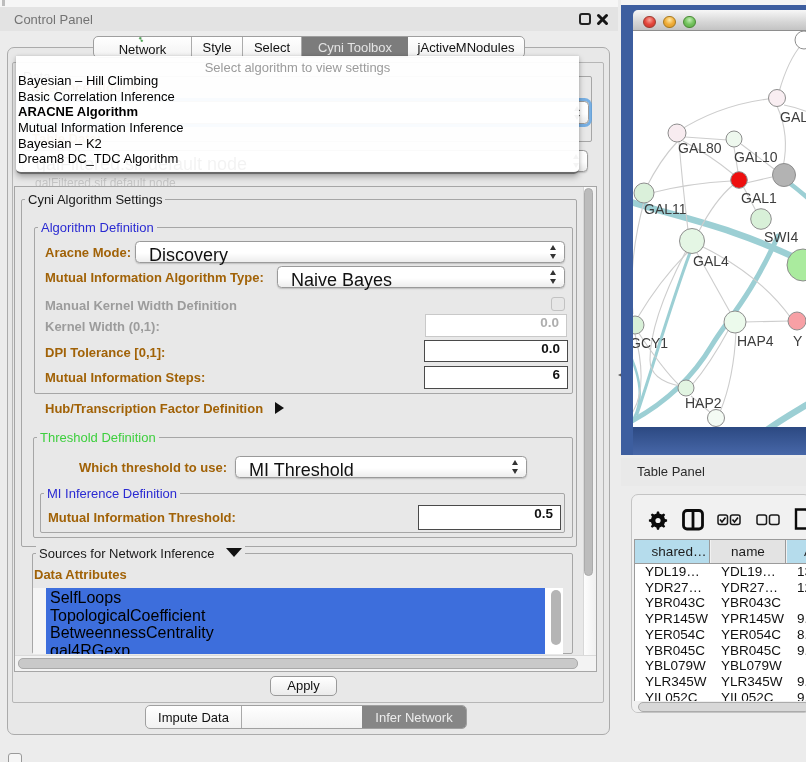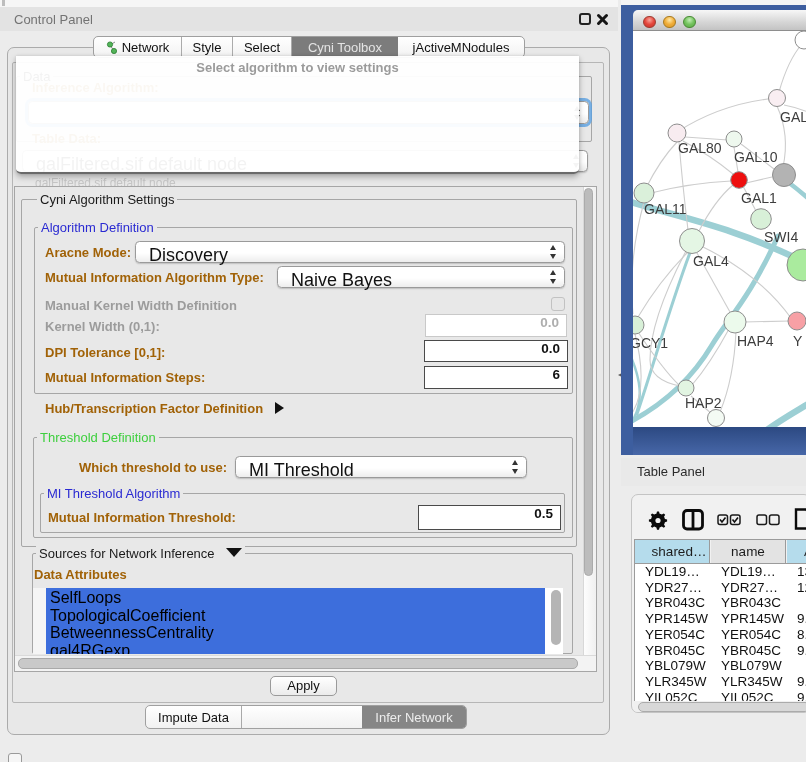--- a/index.html
+++ b/index.html
@@ -28,21 +28,21 @@
       <g stroke="#151515" stroke-width="3" stroke-linecap="round">
         <line x1="2.5" y1="2.5" x2="10.5" y2="10.5"></line>
         <line x1="10.5" y1="2.5" x2="2.5" y2="10.5"></line>
       </g>
     </svg>
 </div>
 
 <div class="abs" id="tabpane" style="left:7px;top:47px;width:603px;height:688px;background:#e8e8e8;border:1px solid #ababab;border-radius:7px;"></div>
 
 <div class="abs" id="toptabs" style="left:93px;top:36px;width:432px;height:22px;border:1px solid #9f9f9f;border-radius:5px;background:linear-gradient(#ffffff,#f2f2f2);display:flex;overflow:hidden;font-size:13px;color:#111;">
-  <div style="width:88px;border-right:1px solid #ababab;display:flex;align-items:center;justify-content:center;">
+  <div style="width:98px;border-right:1px solid #ababab;display:flex;align-items:center;justify-content:center;flex-direction:column;">
     <svg width="12" height="13" viewBox="0 0 12 13" style="margin-right:4px;">
       <line x1="4" y1="4" x2="8" y2="10" stroke="#8a8a8a" stroke-width="1"></line>
       <line x1="4" y1="4" x2="9" y2="1" stroke="#8a8a8a" stroke-width="1"></line>
       <circle cx="4" cy="3.5" r="2.6" fill="#53b459" stroke="#2c7d32" stroke-width="0.8"></circle>
       <circle cx="8" cy="10" r="2.6" fill="#53b459" stroke="#2c7d32" stroke-width="0.8"></circle>
     </svg>
     <span>Network</span>
   </div>
   <div style="width:51px;border-right:1px solid #ababab;display:flex;align-items:center;justify-content:center;">Style</div>
   <div style="width:59px;border-right:1px solid #ababab;display:flex;align-items:center;justify-content:center;">Select</div>
@@ -61,21 +61,21 @@
 <div class="combo" style="left:22px;top:150px;width:566px;height:22px;">
     <div class="tx">galFiltered.sif default node</div>
     <div class="spin"></div>
   </div>
 <div class="abs" style="left:35px;top:176px;font-size:12px;color:rgba(100,100,100,0.25);">galFiltered.sif default node</div>
 
 <div class="abs" style="left:12px;top:62px;width:592px;height:641px;border:1px solid #b6b6b6;border-radius:2px;"></div>
 <div class="abs" id="scrollpane" style="left:14px;top:186px;width:583px;height:486px;border:1px solid #a6a6a6;background:#e8e8e8;"></div>
 
 <div class="grp" style="left:21px;top:199px;width:556px;height:348px;">
-    <span style="color:#1a1a1a;margin-left:12px;">Cyni Algorithm Settings</span>
+    <span style="color:#1a1a1a;">Cyni Algorithm Settings</span>
   </div>
 
 <div class="grp" style="left:34px;top:227px;width:539px;height:167px;">
     <span style="color:#2a2ad2;">Algorithm Definition</span>
   </div>
 <div class="lbl" style="left:45px;top:245px;">Aracne Mode:</div>
 <div class="combo" style="left:135px;top:241px;width:430px;height:22px;">
     <div class="tx">Discovery</div>
     <div class="spin"></div>
   </div>
@@ -97,21 +97,21 @@
 
 <div class="grp" style="left:33px;top:437px;width:540px;height:101px;">
     <span style="color:#3ecf3e;">Threshold Definition</span>
   </div>
 <div class="lbl" style="left:79px;top:460px;">Which threshold to use:</div>
 <div class="combo" style="left:235px;top:456px;width:292px;height:22px;">
     <div class="tx" style="top:3px;">MI Threshold</div>
     <div class="spin"></div>
   </div>
 <div class="grp" style="left:40px;top:493px;width:525px;height:40px;">
-    <span style="color:#2a2ad2;">MI Threshold Algorithm</span>
+    <span style="color:#2a2ad2;">MI Inference Definition</span>
   </div>
 <div class="lbl" style="left:48px;top:510px;">Mutual Information Threshold:</div>
 <div class="field" style="left:418px;top:505px;width:143px;height:25px;">0.5</div>
 
 <div class="grp" style="left:32px;top:553px;width:541px;height:101px;">
     <span style="color:#1a1a1a;">Sources for Network Inference <span style="display:inline-block;width:0;height:0;border-left:8px solid transparent;border-right:8px solid transparent;border-top:9px solid #111;vertical-align:1px;margin-left:8px;"></span></span>
   </div>
 <div class="lbl" style="left:34px;top:567px;">Data Attributes</div>
 <div class="abs" style="left:33px;top:588px;width:13px;height:66px;background:#f5f5f5;"></div>
 <div class="abs" id="listbox" style="left:46px;top:588px;width:517px;height:66px;background:#fff;overflow:hidden;">
@@ -126,22 +126,23 @@
 <div class="abs" style="left:18px;top:658px;width:560px;height:11px;background:#c9c9c9;border:1px solid #a9a9a9;border-radius:5px;"></div>
 
 <div class="abs" style="left:270px;top:676px;width:67px;height:20px;border:1px solid #9a9a9a;border-radius:5px;background:linear-gradient(#ffffff,#ebebeb);font-size:13px;color:#111;text-align:center;line-height:18px;">Apply</div>
 
 <div class="abs" style="left:145px;top:705px;width:322px;height:24px;border:1px solid #a0a0a0;border-radius:5px;background:linear-gradient(#ffffff,#f1f1f1);display:flex;overflow:hidden;font-size:13px;color:#111;">
   <div style="width:96px;border-right:1px solid #a9a9a9;display:flex;align-items:center;justify-content:center;">Impute Data</div>
   <div style="width:120px;border-right:1px solid #a9a9a9;display:flex;align-items:center;justify-content:center;margin-top:39px;">Discretize Data</div>
   <div style="flex:1;background:#868686;color:#ededed;display:flex;align-items:center;justify-content:center;">Infer Network</div>
 </div>
 
-<div class="abs" id="popup" style="left:16px;top:56px;width:563px;height:118px;background:rgba(255,255,255,0.95);border-bottom:2px solid #6a6a6a;border-radius:0 0 5px 5px;box-shadow:0 3px 6px rgba(0,0,0,0.28), 0 0 3px rgba(0,0,0,0.12);z-index:5;font-weight:bold;">
+<div class="abs" id="popup" style="left:16px;top:56px;width:563px;height:118px;background:rgba(255,255,255,0.95);border-bottom:2px solid #6a6a6a;border-radius:0 0 5px 5px;box-shadow:0 3px 6px rgba(0,0,0,0.28), 0 0 3px rgba(0,0,0,0.12);z-index:5;">
   <div style="text-align:center;padding-top:4px;font-size:13px;color:#9b9b9b;">Select algorithm to view settings</div>
+  <div style="position:absolute;left:2px;top:17px;font-size:13px;line-height:15.65px;color:#000;white-space:nowrap;">Bayesian – Hill Climbing<br>Basic Correlation Inference<br><b>ARACNE Algorithm</b><br>Mutual Information Inference<br>Bayesian – K2<br>Dream8 DC_TDC Algorithm</div>
 </div>
 
 <div class="abs" style="left:8px;top:753px;width:14px;height:14px;background:#f6f6f6;border:1.5px solid #9a9a9a;border-radius:3px;"></div>
 
 <div class="abs" style="left:617.5px;top:373px;width:0;height:0;border-top:2.5px solid transparent;border-bottom:2.5px solid transparent;border-right:4px solid #5a5a5a;"></div>
 
 <div class="abs" style="left:621px;top:0;width:185px;height:5px;background:#f4f4f4;"></div>
 <div class="abs" style="left:621px;top:5px;width:185px;height:450px;background:#3d5e9f;"></div>
 <div class="abs" style="left:633px;top:427px;width:173px;height:28px;background:linear-gradient(#2c4982,#4767a8);"></div>
 <div class="abs" id="wintitle" style="left:633px;top:10px;width:173px;height:21px;background:linear-gradient(#f7f7f7,#d6d6d6 60%,#c3c3c3);border-bottom:1px solid #8e8e8e;border-radius:5px 0 0 0;">

